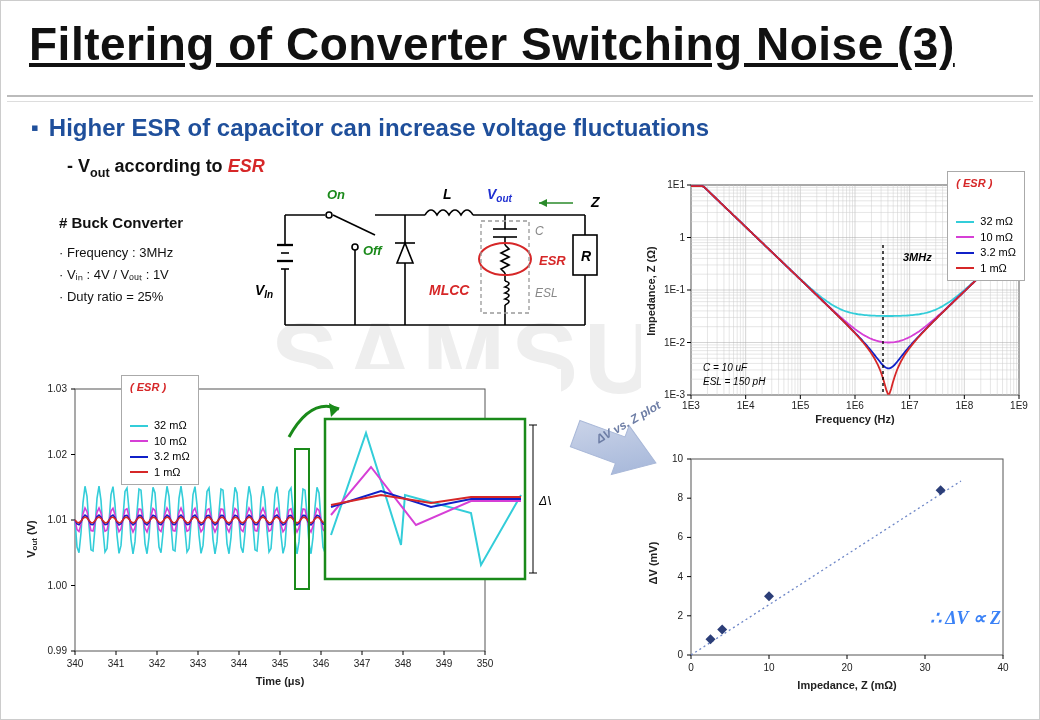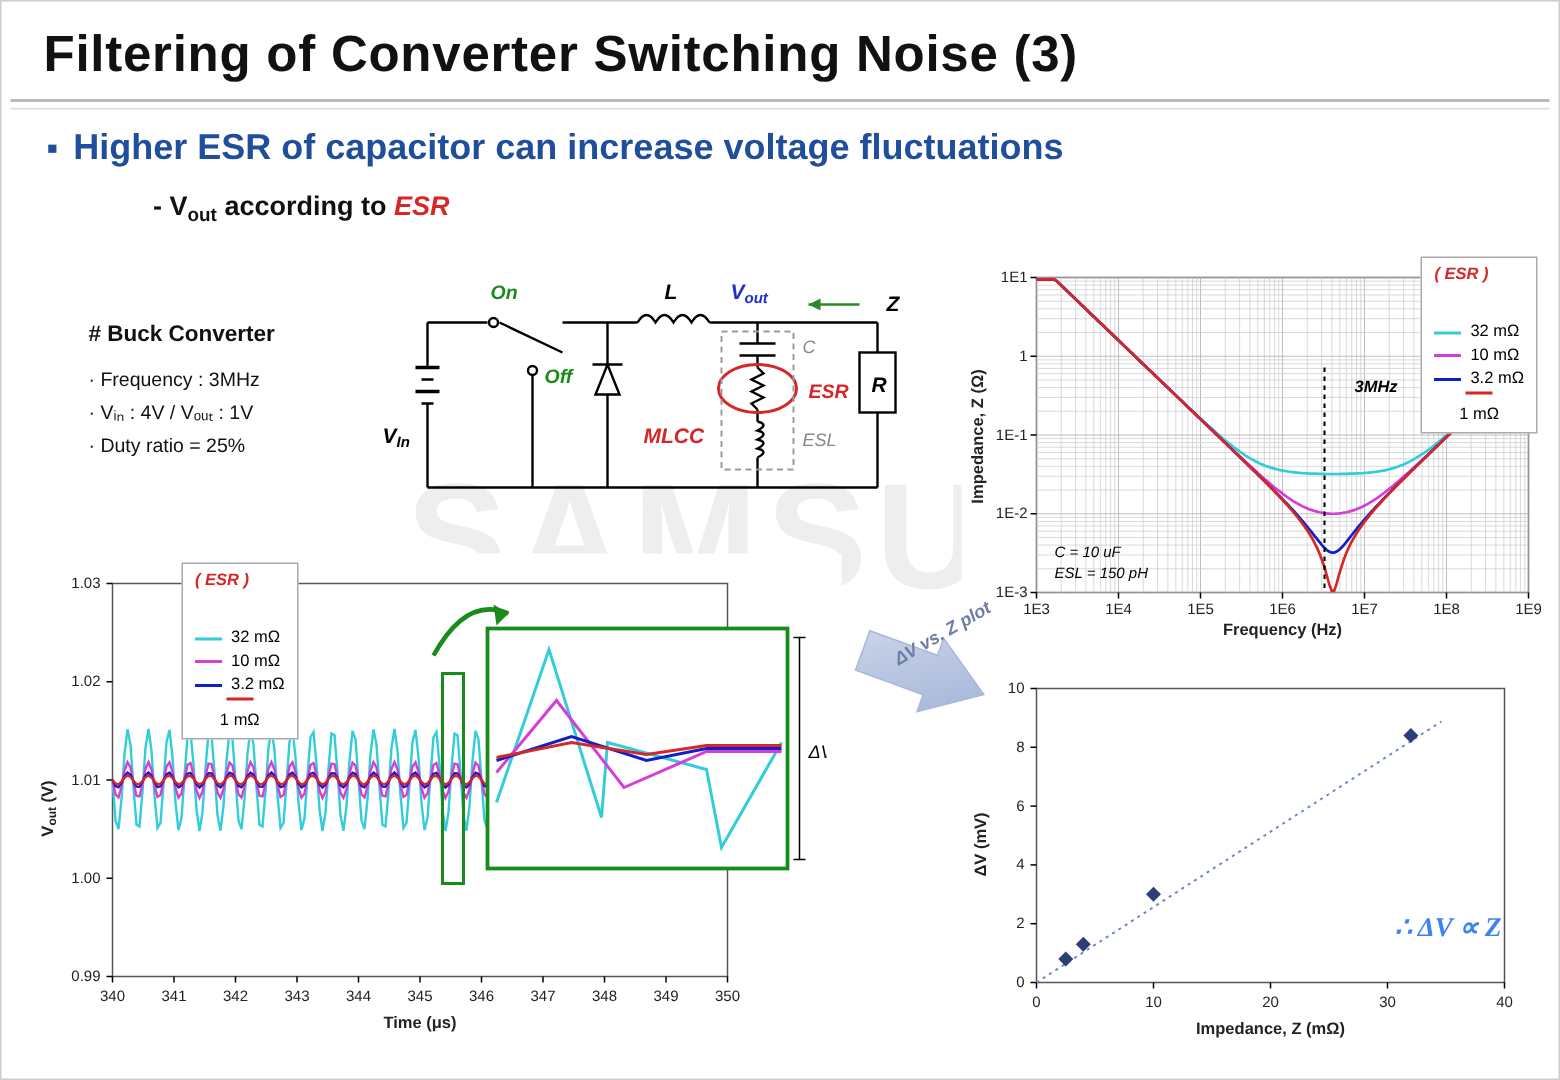--- a/index.html
+++ b/index.html
@@ -13,25 +13,26 @@
   }
   .slide {
     position: relative;
     width: 1040px;
     height: 720px;
     border: 1px solid #ccc;
     box-sizing: border-box;
     overflow: hidden;
   }
   .title {
-    font-size: 34px;
+    font-size: 46px;
     font-weight: 700;
     letter-spacing: 0.5px;
-    padding: 16px 20px 10px 28px;
+    padding: 16px 20px 24px 28px;
     font-family: "Arial Black", Arial, sans-serif;
+    text-decoration: underline;
   }
   .title-rule {
     margin: 0 6px 12px 6px;
     height: 4px;
     border-top: 2px solid #bbb;
     border-bottom: 1px solid #ddd;
   }
   .headline {
     display: flex;
     align-items: center;
@@ -40,21 +41,21 @@
     margin-top: 6px;
     font-size: 24px;
     font-weight: 700;
     color: #1f4f9b;
   }
   .bullet {
     color: #1f4f9b;
     font-size: 22px;
   }
   .subhead {
-    padding-left: 101px;
+    padding-left: 66px;
     margin-top: 14px;
     font-size: 18px;
     font-weight: 700;
   }
   .subhead .redital {
     color: #d62728;
     font-style: italic;
   }
   
   .watermark {
@@ -129,21 +130,21 @@
     white-space: nowrap;
   }
   .leg-sw {
     width: 18px;
     height: 0;
     border-top: 2.5px solid currentColor;
   }
   .c-cyan { color: #33cdd9; margin-top: 23px; }
   .c-mag  { color: #d63fd6; }
   .c-blue { color: #1020c8; }
-  .c-red  { color: #d62728; flex-direction: column; }
+  .c-red  { color: #d62728; }
   .formula {
     font-family: "Cambria Math", "Times New Roman", serif;
     font-style: italic;
     color: #3b82f6;
     font-weight: 700;
     font-size: 18px;
   }
   
   .bigarrow {
     position: absolute;

